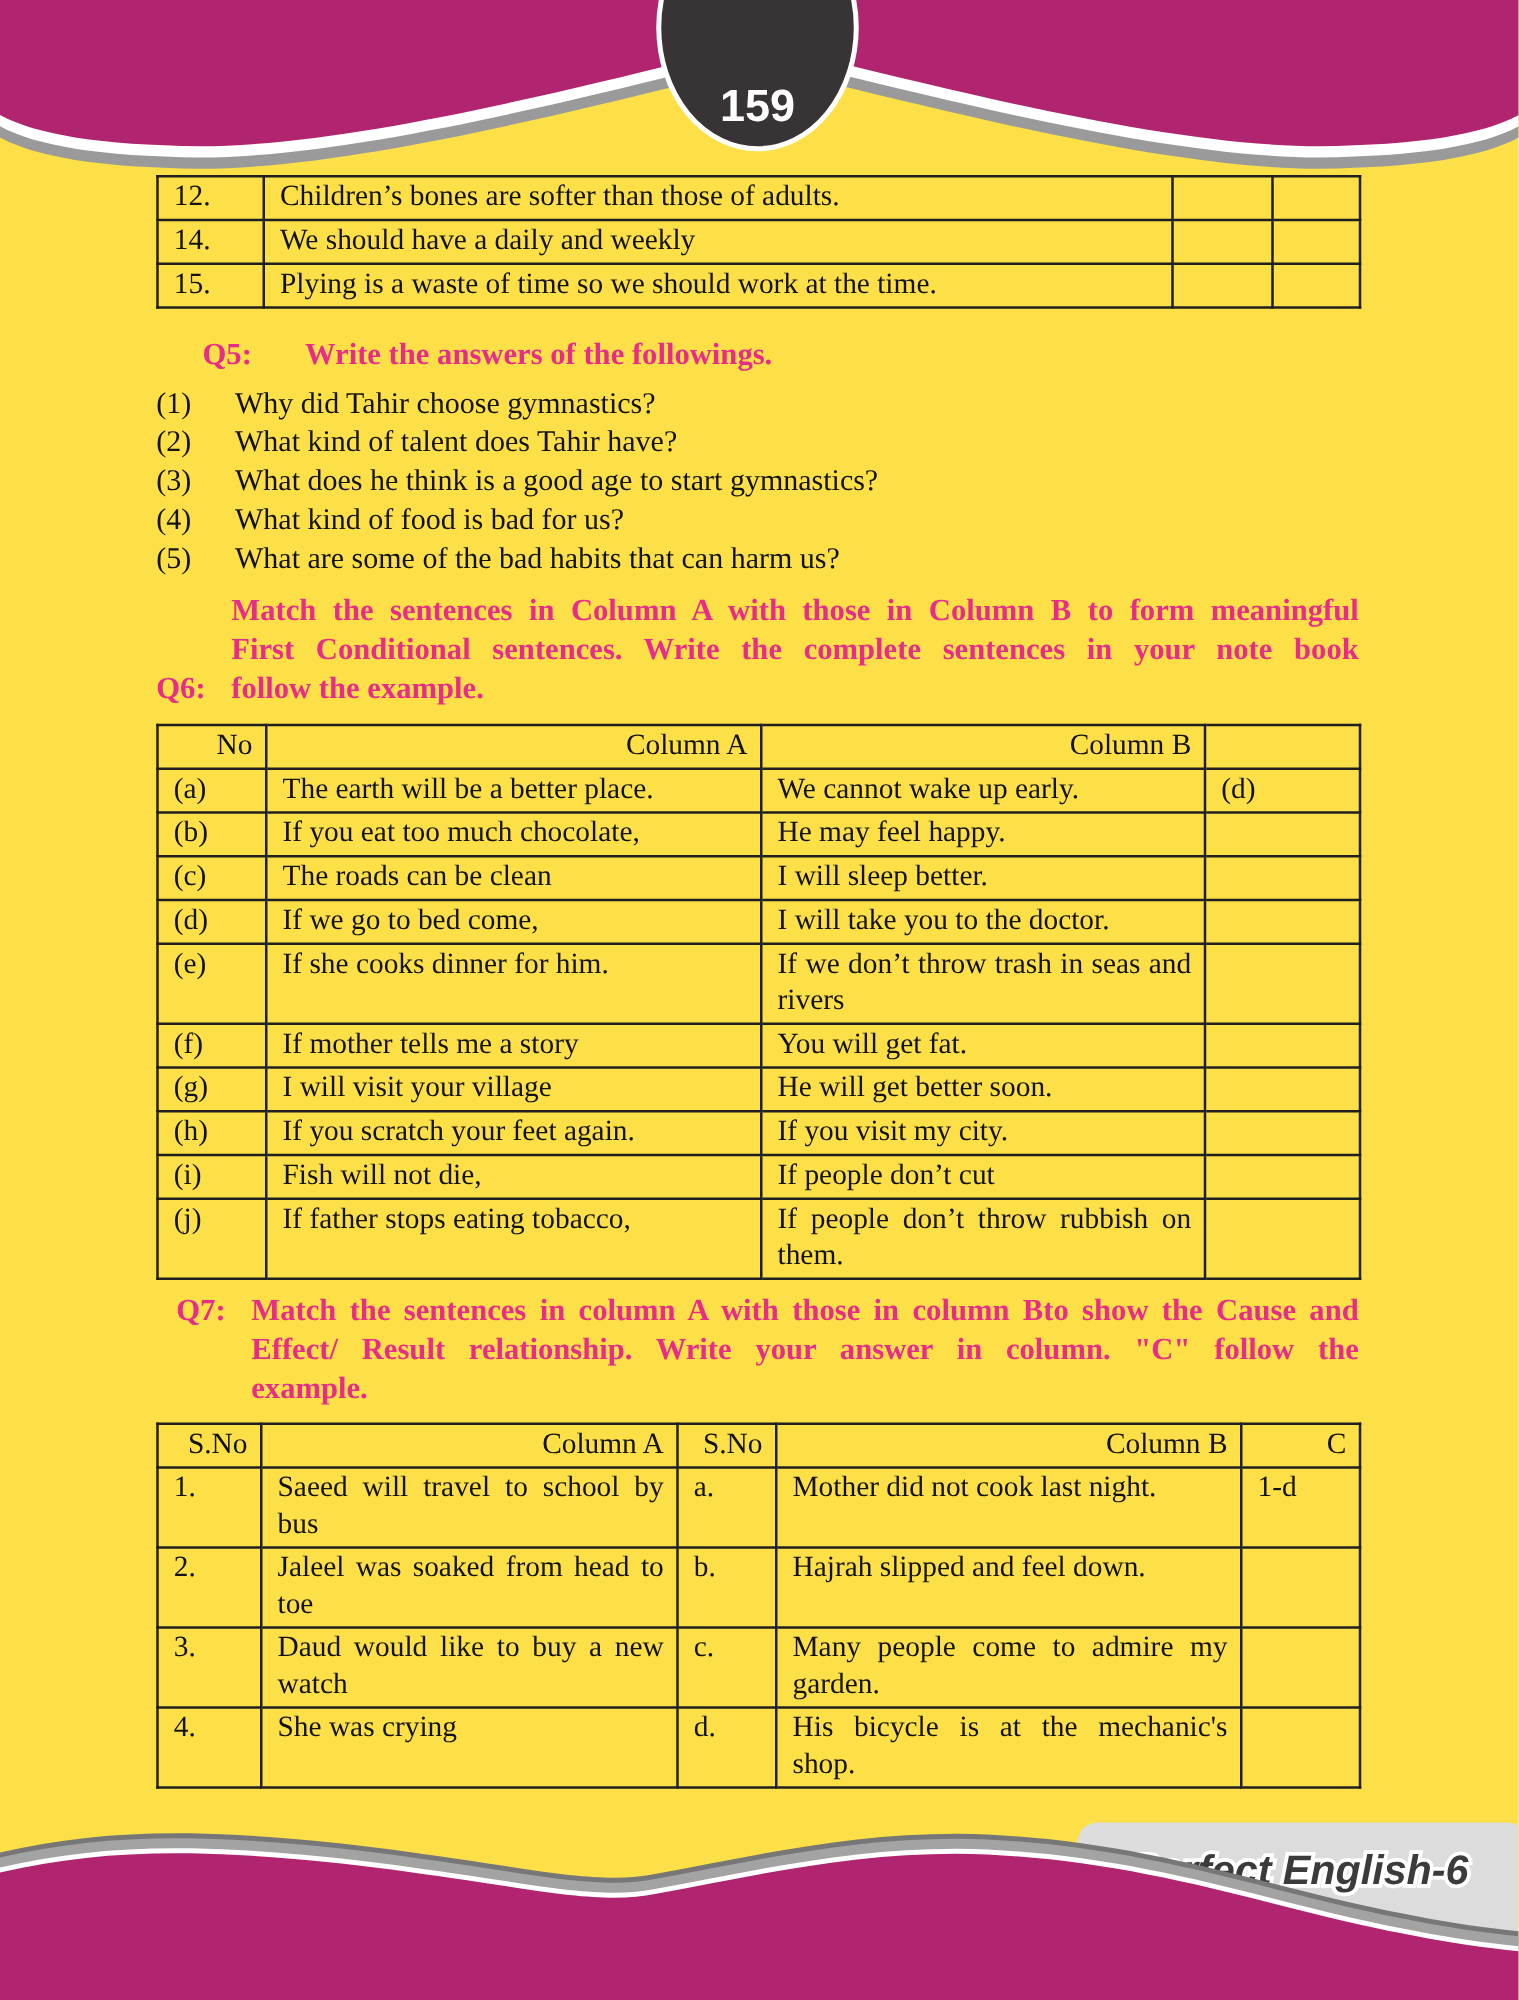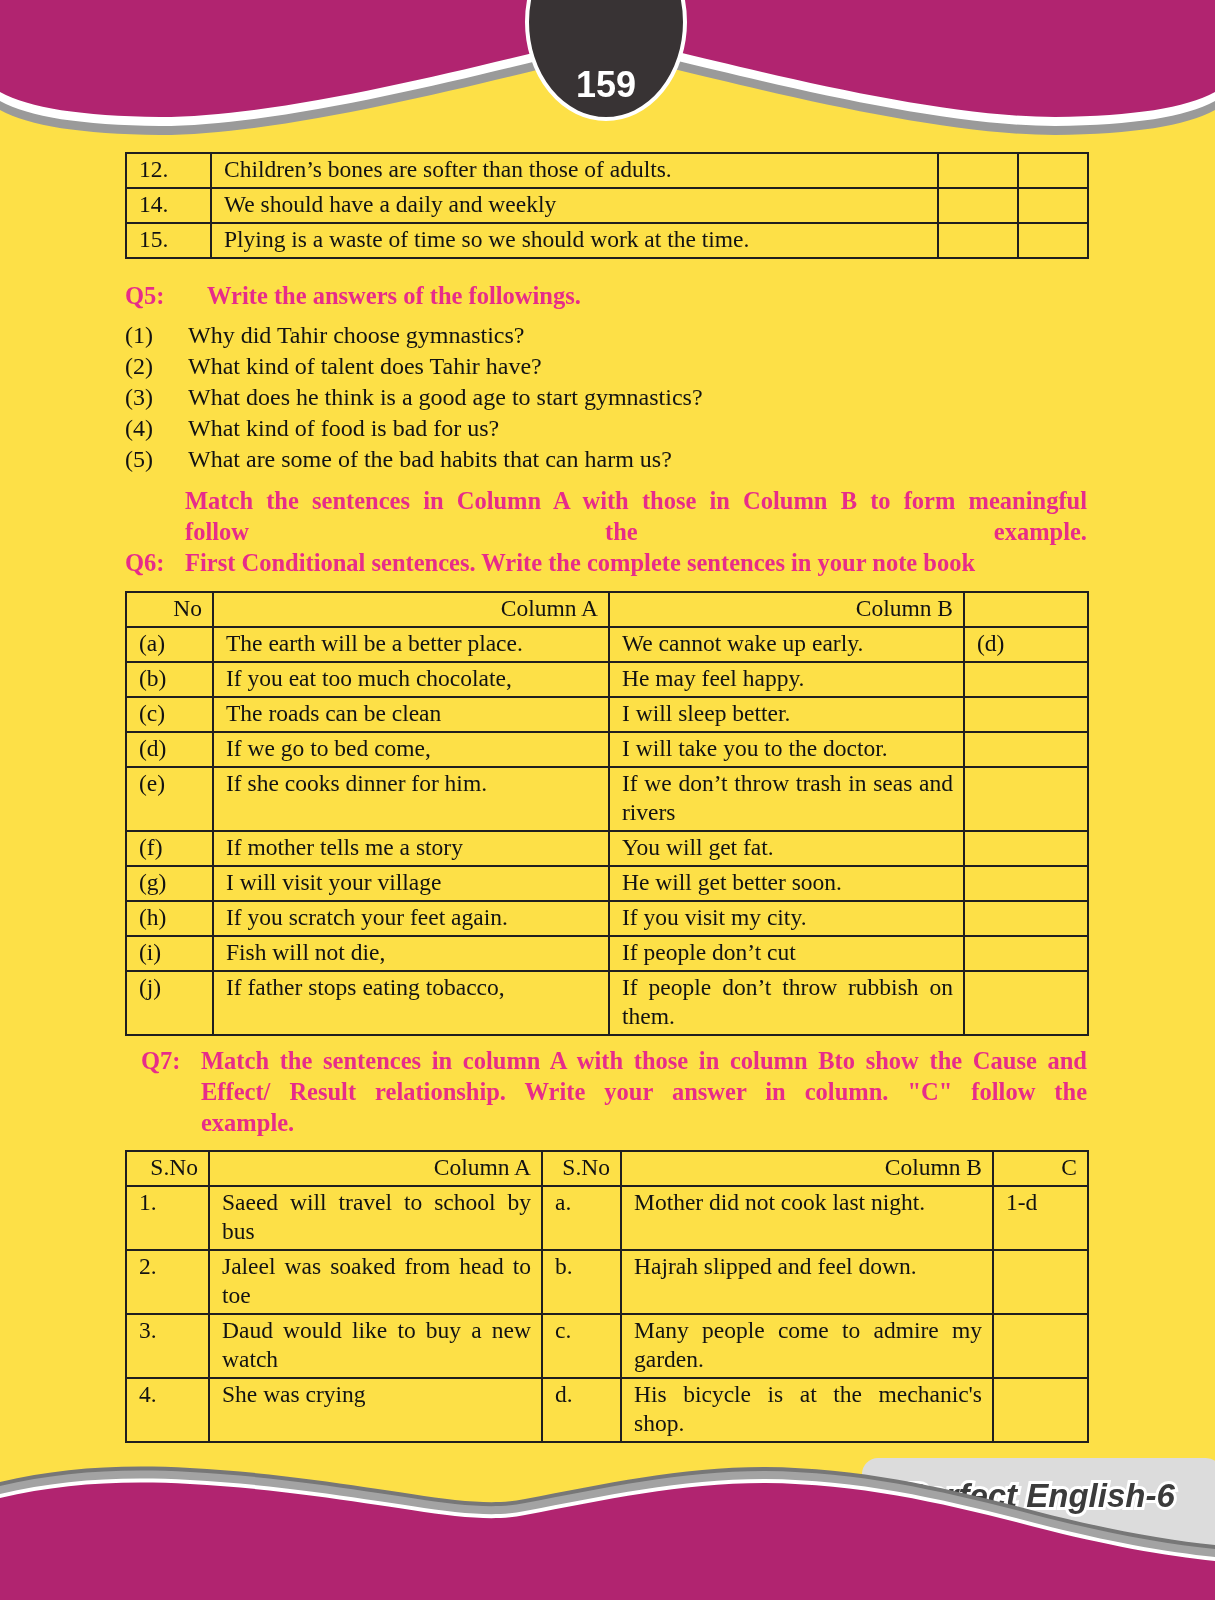--- a/index.html
+++ b/index.html
@@ -5,37 +5,37 @@
   html,body { margin:0; padding:0; background:#ffffff; }
   .page {
     position:relative; width:1215px; height:1600px;
     background:#fde047; overflow:hidden;
     font-family:"Liberation Serif", serif; color:#121212;
   }
   .header-svg, .footer-svg { position:absolute; left:0; display:block; }
   .header-svg { top:0; }
   .footer-svg { bottom:0; }
 
-  .content { position:absolute; top:152px; left:125px; width:962px; }
+  .content { position:absolute; top:140px; left:125px; width:962px; }
 
   
   .tbl { border-collapse:collapse; table-layout:fixed; width:962px; font-size:23.5px; }
   .tbl td, .tbl th {
     border:2px solid #1f1f1f; vertical-align:top;
     line-height:29px; padding:1px 10px 3px 12px; overflow:hidden;
   }
   .tbl th { text-align:right; font-weight:normal; }
   .cell-no { padding-left:15px; }
   .just { text-align:justify; }
 
   
   .qhead { display:flex; font-weight:bold; color:#e72c8a; font-size:24.5px; line-height:31px; }
   .qhead .qlabel { flex:0 0 60px; }
   .qhead.q5 { margin:21px 0 9px 0; }
-  .qhead.q5 .qlabel { flex-basis:82px; }
+  .qhead.q5 .qlabel { flex-basis:82px;margin-left:37px; }
   .qhead.q6 { margin:10px 0 13px 0;align-items:flex-end; }
   .qhead.q7 { margin:9px 0 12px 16px; }
   .qtitle-lines { flex:1; }
   .jline { text-align:justify; text-align-last:justify; }
   .jline:last-child { text-align-last:left; }
 
   
   .qlist { font-size:24px; line-height:31px; margin:0 0 4px 0; }
   .qitem { display:flex; }
   .qnum { flex:0 0 63px; }
@@ -124,22 +124,22 @@
           <span class="qnum">(5)</span>
           <span class="qtext">What are some of the bad habits that can harm us?</span>
         </div>
       </div>
 
     <div class="qhead q6">
       <span class="qlabel">Q6:</span>
       <span class="qtitle-lines">
 
       <span class="jline" style="display:block">Match the sentences in Column A with those in Column B to form meaningful</span>
+          <span class="jline" style="display:block">First Conditional sentences. Write the complete sentences in your note book</span>
           <span class="jline" style="display:block">follow the example.</span>
-          <span class="jline" style="display:block">First Conditional sentences. Write the complete sentences in your note book</span>
         </span>
     </div>
     <table class="tbl">
       <colgroup>
           <col class="w87">
           <col class="w396">
           <col class="w355">
           <col class="w124">
         </colgroup>
       <thead>

